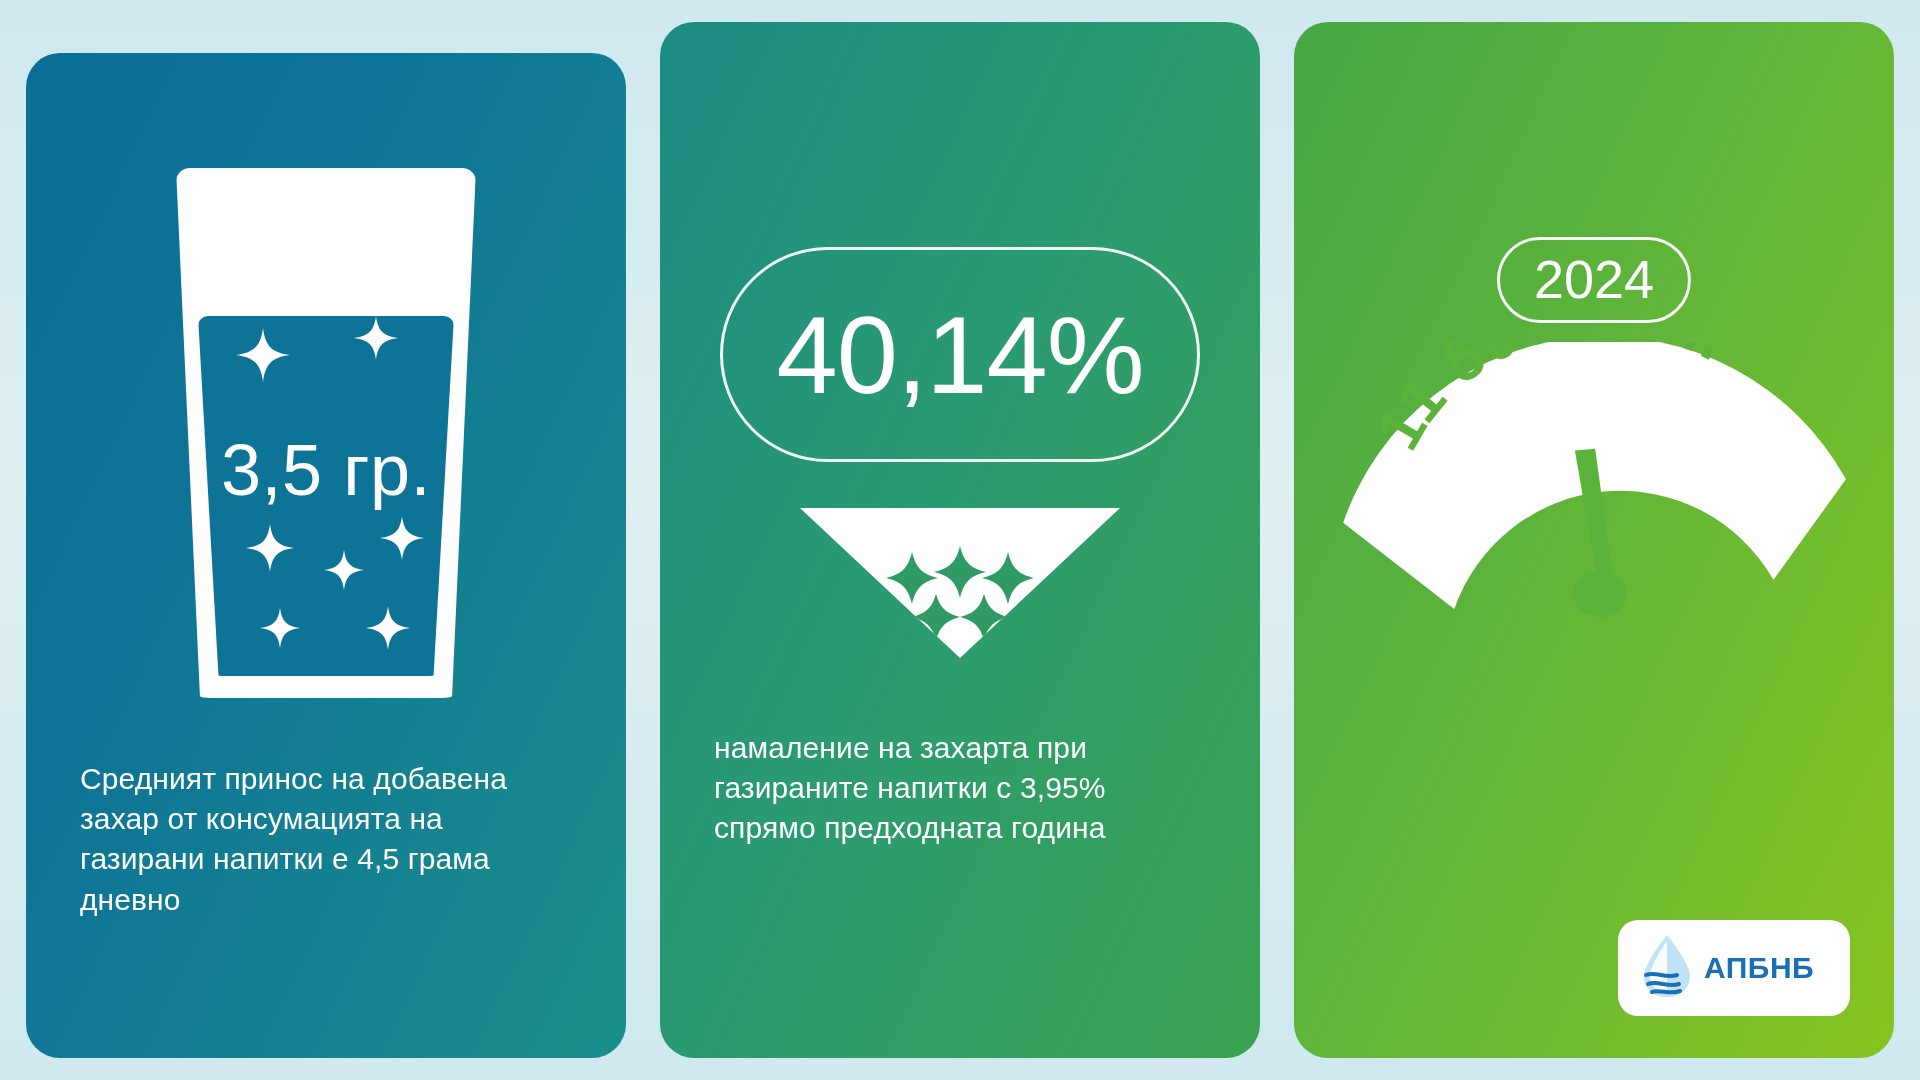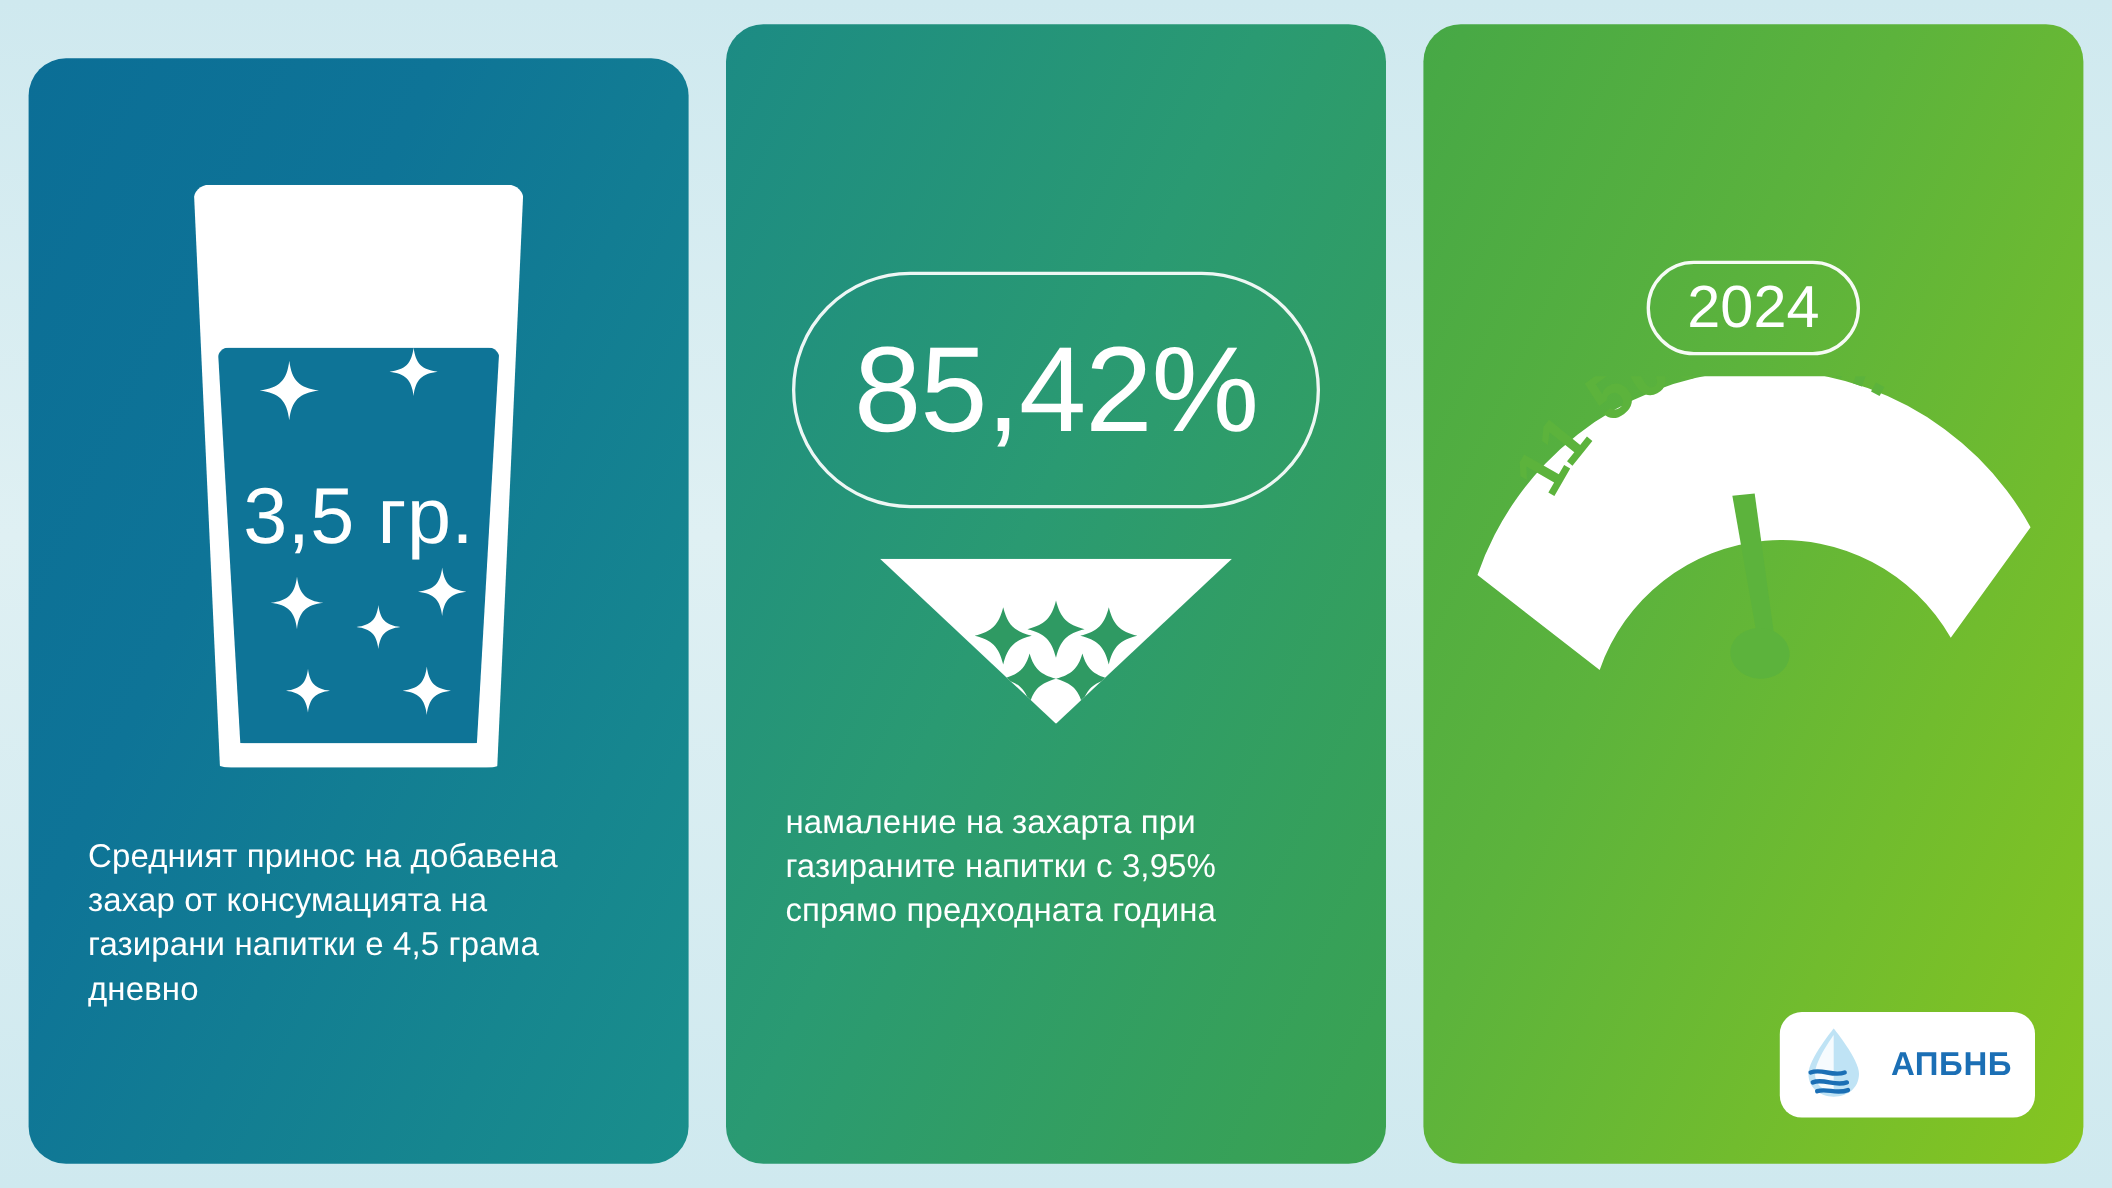--- a/index.html
+++ b/index.html
@@ -117,21 +117,21 @@
     width:560px; height:290px;
   }
 
   
   .logo {
     position:absolute;
     right:44px; bottom:42px;
     width:232px; height:96px;
     background:#ffffff;
     border-radius:20px;
-    display:flex; align-items:center; gap:21px;
+    display:flex; align-items:center; gap:6px;
     padding:0 18px;
   }
   .logo-text {
     color:#1b6fb5;
     font-size:30px;
     font-weight:bold;
     letter-spacing:.5px;
   }
 </style>
 </head>
@@ -184,21 +184,21 @@
           </div>
         </div>
       </div>
     </div>
     <div class="caption cap-1">Средният принос на добавена захар от консумацията на газирани напитки е 4,5 грама дневно</div>
   </div>
 
   <div class="card card-2">
     <div class="visual">
       <div class="pill">
-        <span class="pill-value">85,42%</span>
+        <span class="pill-value">40,14%</span>
       </div>
       <div class="tri-wrap">
         <svg width="320" height="150" viewBox="0 0 320 150">
           <defs>
             <clipPath id="triclip">
                 <polygon points="0,0 320,0 160,150"></polygon>
               </clipPath>
           </defs>
           <polygon points="0,0 320,0 160,150" fill="#ffffff"></polygon>
           <g clip-path="url(#triclip)" fill="#2f9a63">

